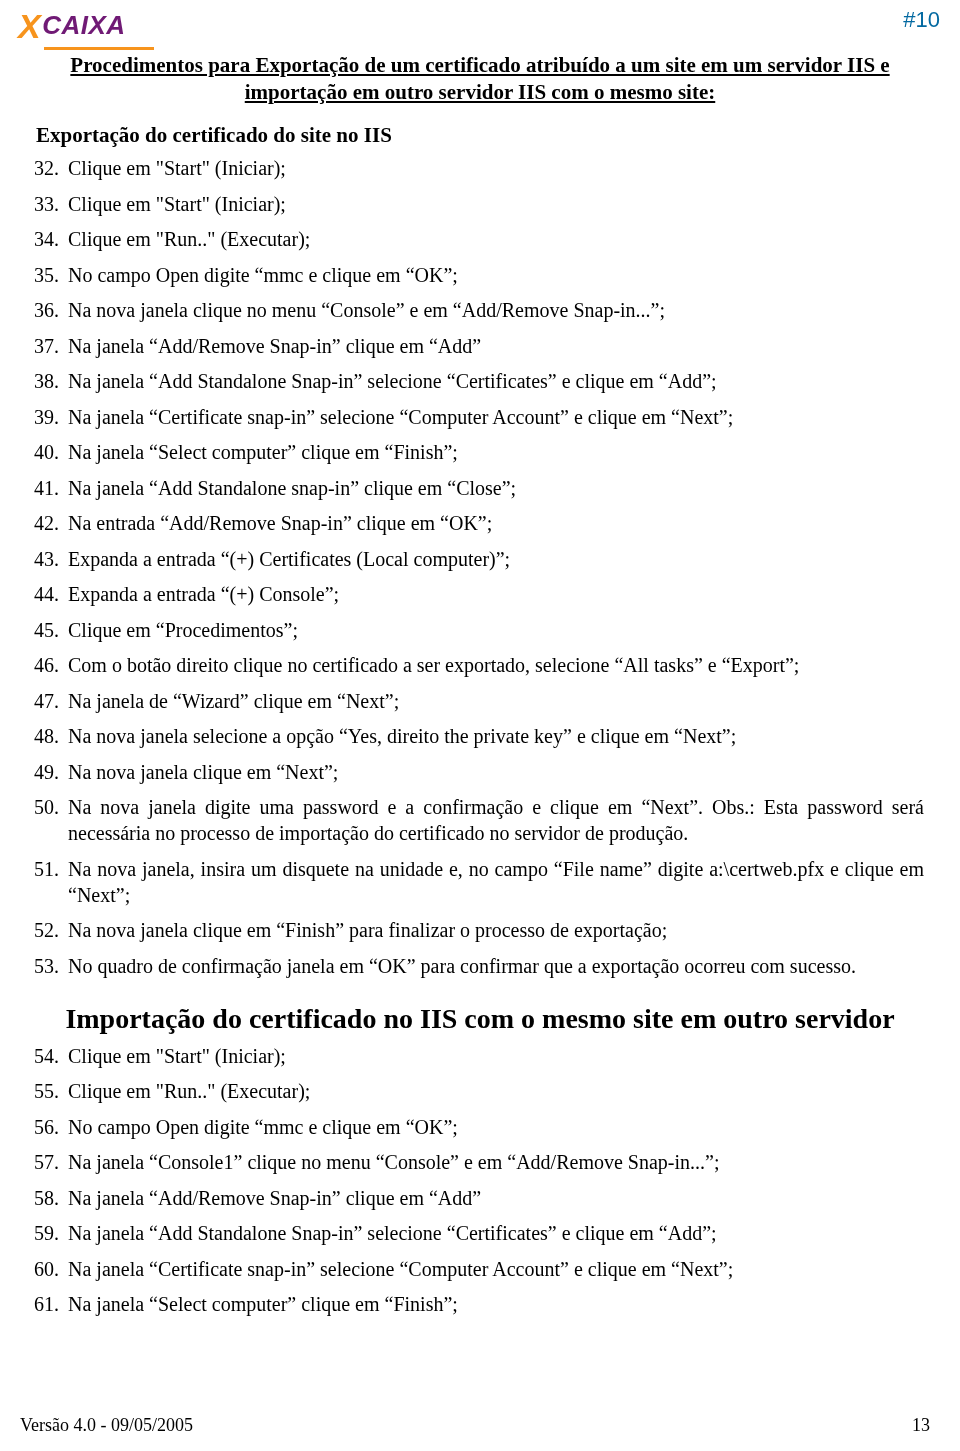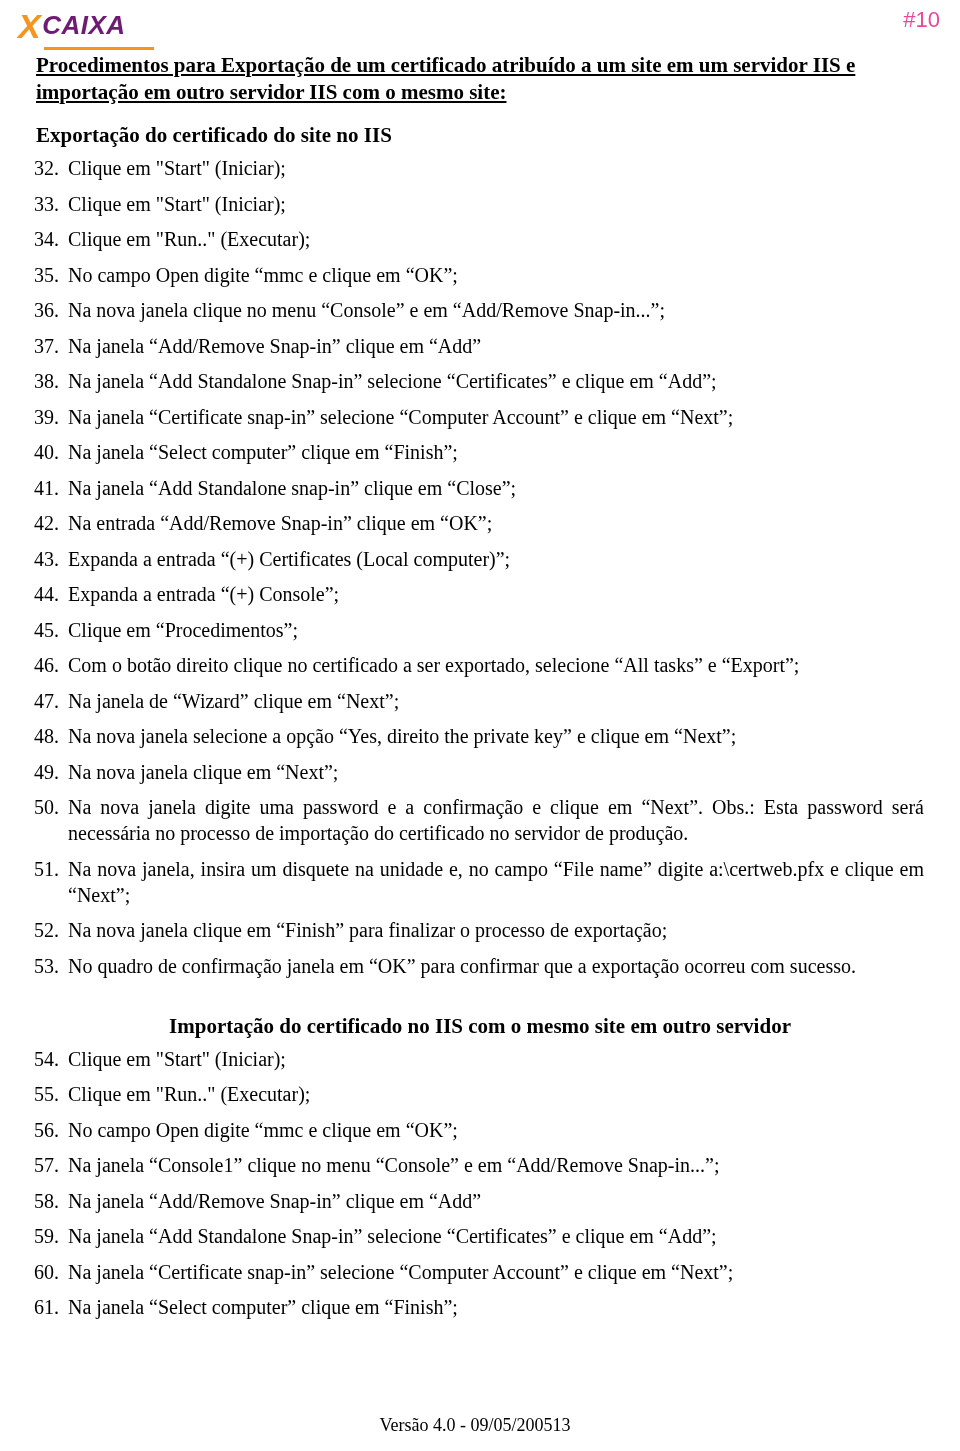--- a/index.html
+++ b/index.html
@@ -11,21 +11,21 @@
     font-family: "Times New Roman", Times, serif;
     color: #000;
     position: relative;
     font-size: 20px;
     line-height: 1.3;
   }
   .page-tag {
     position: absolute;
     top: 6px;
     right: 20px;
-    color: #ec4899;
+    color: #0369a1;
     font-family: Arial, Helvetica, sans-serif;
     font-size: 22px;
     font-weight: 400;
   }
   .logo {
     position: absolute;
     top: 4px;
     left: 18px;
     display: flex;
     align-items: center;
@@ -51,55 +51,55 @@
     height: 3px;
     background: #f7941d;
   }
   .content {
     position: absolute;
     top: 52px;
     left: 36px;
     right: 36px;
   }
   .main-title {
-    text-align: left;
+    text-align: center;
     font-weight: bold;
     text-decoration: underline;
     font-size: 21px;
     line-height: 1.28;
     margin: 0 0 16px 0;
   }
   .subsection {
     font-weight: bold;
     font-size: 21px;
     margin: 0 0 6px 0;
   }
   .subsection2 {
     text-align: center;
     font-weight: bold;
-    font-size: 21px;
-    margin: 34px 0 6px 0;
+    font-size: 28px;
+    margin: 22px 0 6px 0;
   }
   ol.steps {
     margin: 0;
     padding: 0 0 0 28px;
     list-style: decimal;
   }
   ol.steps li {
     margin: 0 0 9.5px 0;
     padding-left: 4px;
     text-align: justify;
   }
   .footer {
     position: absolute;
     bottom: 14px;
     left: 20px;
     right: 30px;
     display: flex;
-    justify-content: center;
+    justify-content: space-between;
     font-size: 18px;
   }
 </style>
 </head>
 <body>
 
 <div class="page-tag">#10</div>
 
 <div class="logo">
   <span class="x">X</span>

